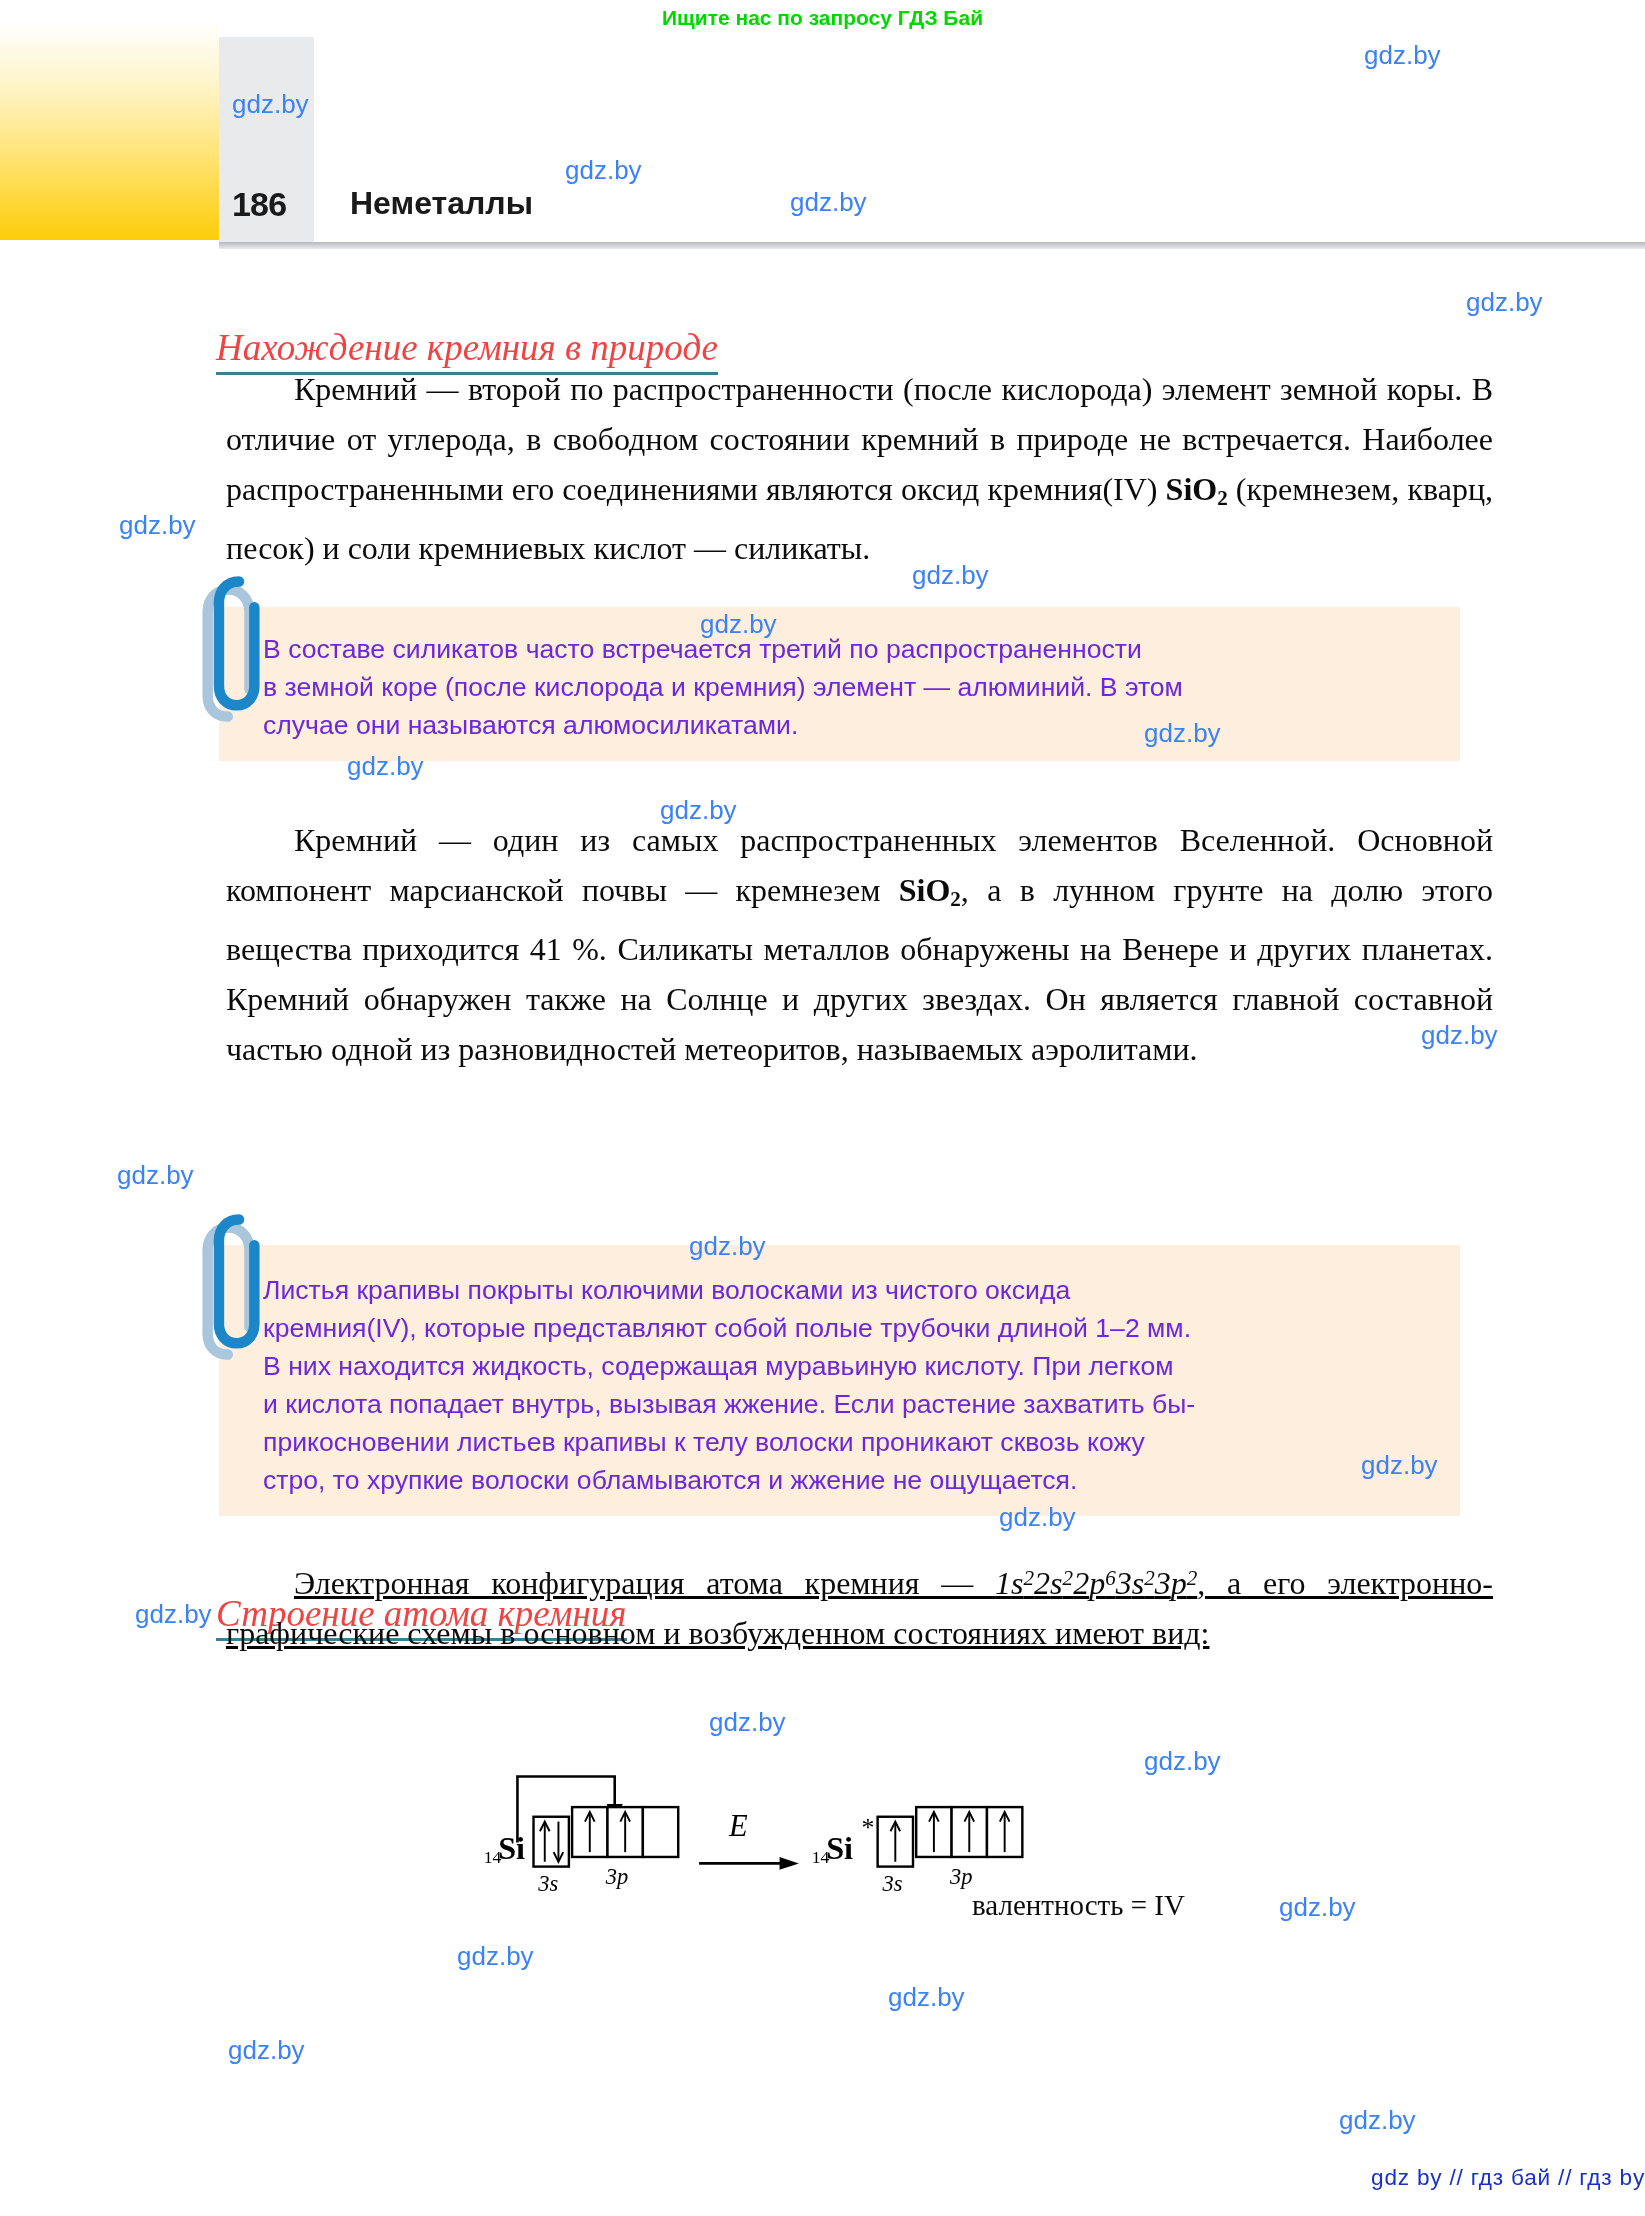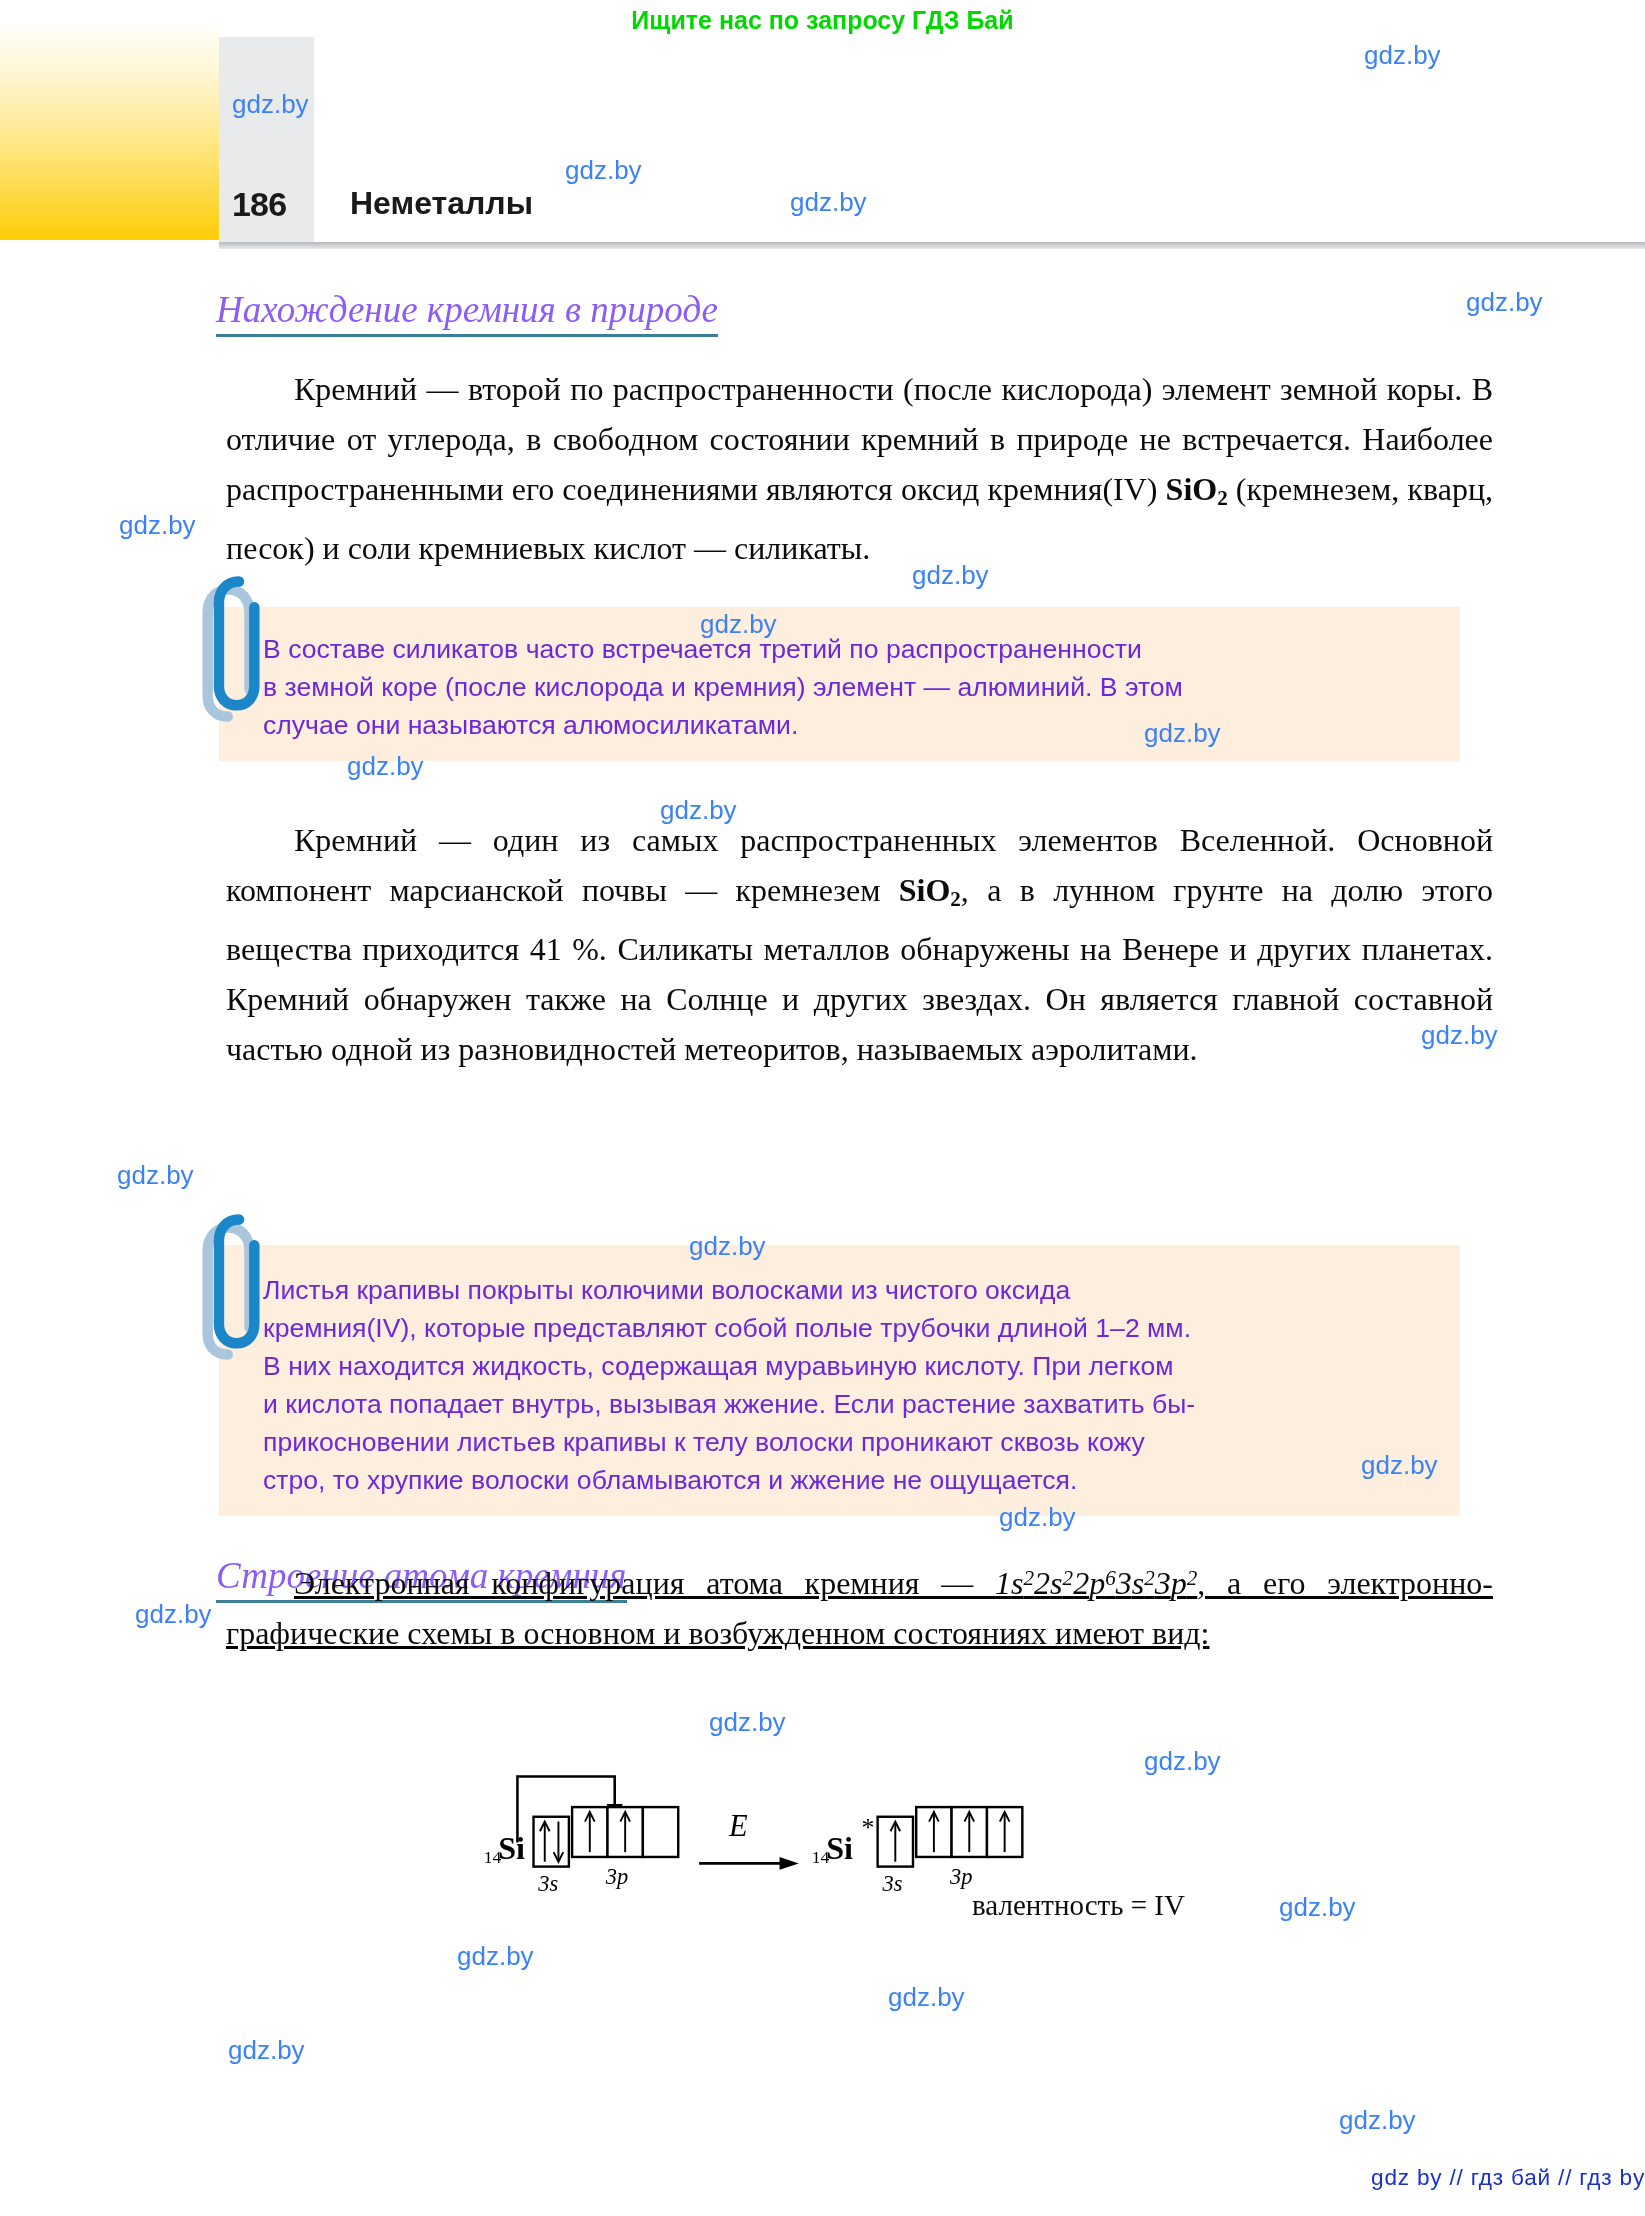--- a/index.html
+++ b/index.html
@@ -20,21 +20,21 @@
 
   
   .promo {
     position: absolute;
     top: 6.4px;
     left: 0;
     width: 1645px;
     text-align: center;
     font-family: "Liberation Sans", sans-serif;
     font-weight: bold;
-    font-size: 25px;
+    font-size: 21px;
     color: #00d800;
     letter-spacing: 0px;
   }
 
   
   .yellow-tab {
     position: absolute;
     left: 0;
     top: 21px;
     width: 219px;
@@ -86,25 +86,26 @@
   .col {
     position: absolute;
     left: 216px;
     width: 1289px;
   }
 
   .sec-head {
     font-family: "Liberation Serif", serif;
     font-style: italic;
     font-size: 37px;
-    color: #8b5cf6;
+    color: #ef4444;
     white-space: nowrap;
     display: inline-block;
     padding-bottom: 3.2px;
     border-bottom: 3.2px solid #3a7f94;
+    margin-top: 38px;
   }
 
   p.body {
     margin: 10px;
     font-family: "Liberation Serif", serif;
     font-size: 32px;
     line-height: 50px;
     color: #0b0b0b;
     text-align: justify;
     text-indent: 68px;

